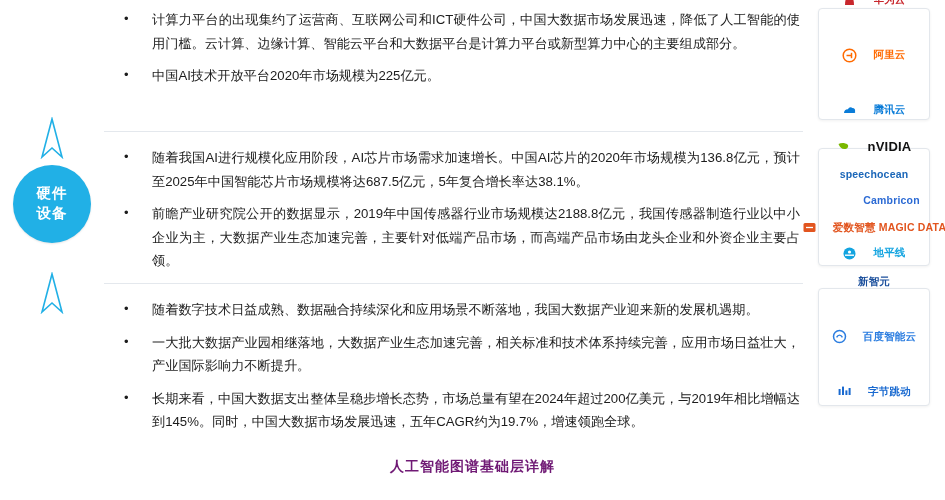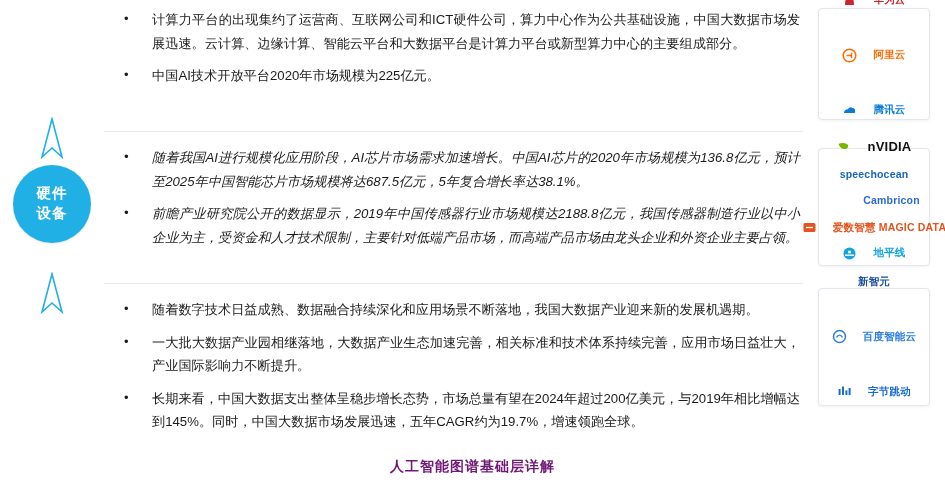--- a/index.html
+++ b/index.html
@@ -71,21 +71,21 @@
   .band-divider.d1 { top: 131px; }
   .band-divider.d2 { top: 283px; }
 
   
   .band {
     position: absolute;
     left: 112px;
     width: 688px;
   }
   .band.b1 { top: 8px; }
-  .band.b2 { top: 146px; font-style: italic; }
+  .band.b2 { top: 146px; }
   .band.b3 { top: 298px; }
 
   ul.bullets {
     margin: 0;
     padding: 0;
     list-style: none;
   }
   ul.bullets li {
     position: relative;
     padding-left: 40px;
@@ -204,29 +204,29 @@
       </svg>
     </div>
 
   </div>
 
   <div class="band-divider d1"></div>
   <div class="band-divider d2"></div>
 
   <div class="band b1">
     <ul class="bullets">
-      <li>计算力平台的出现集约了运营商、互联网公司和ICT硬件公司，算力中心作为公共基础设施，中国大数据市场发展迅速。云计算、边缘计算、智能云平台和大数据平台是计算力平台或新型算力中心的主要组成部分。</li>
+      <li>计算力平台的出现集约了运营商、互联网公司和ICT硬件公司，中国大数据市场发展迅速，降低了人工智能的使用门槛。云计算、边缘计算、智能云平台和大数据平台是计算力平台或新型算力中心的主要组成部分。</li>
       <li>中国AI技术开放平台2020年市场规模为225亿元。</li>
     </ul>
   </div>
 
   <div class="band b2">
     <ul class="bullets">
       <li>随着我国AI进行规模化应用阶段，AI芯片市场需求加速增长。中国AI芯片的2020年市场规模为136.8亿元，预计至2025年中国智能芯片市场规模将达687.5亿元，5年复合增长率达38.1%。</li>
-      <li>前瞻产业研究院公开的数据显示，2019年中国传感器行业市场规模达2188.8亿元，我国传感器制造行业以中小企业为主，受资金和人才技术限制，主要针对低端产品市场，而高端产品市场由龙头企业和外资企业主要占领。</li>
+      <li>前瞻产业研究院公开的数据显示，2019年中国传感器行业市场规模达2188.8亿元，我国传感器制造行业以中小企业为主，大数据产业生态加速完善，主要针对低端产品市场，而高端产品市场由龙头企业和外资企业主要占领。</li>
     </ul>
   </div>
 
   <div class="band b3">
     <ul class="bullets">
       <li>随着数字技术日益成熟、数据融合持续深化和应用场景不断落地，我国大数据产业迎来新的发展机遇期。</li>
       <li>一大批大数据产业园相继落地，大数据产业生态加速完善，相关标准和技术体系持续完善，应用市场日益壮大，产业国际影响力不断提升。</li>
       <li>长期来看，中国大数据支出整体呈稳步增长态势，市场总量有望在2024年超过200亿美元，与2019年相比增幅达到145%。同时，中国大数据市场发展迅速，五年CAGR约为19.7%，增速领跑全球。</li>
     </ul>
   </div>

